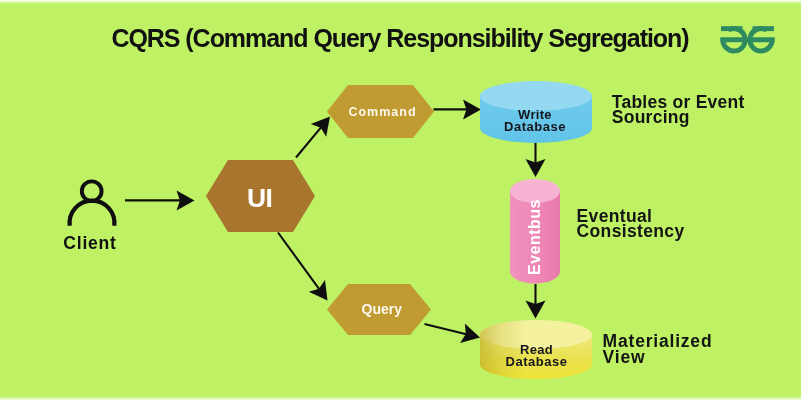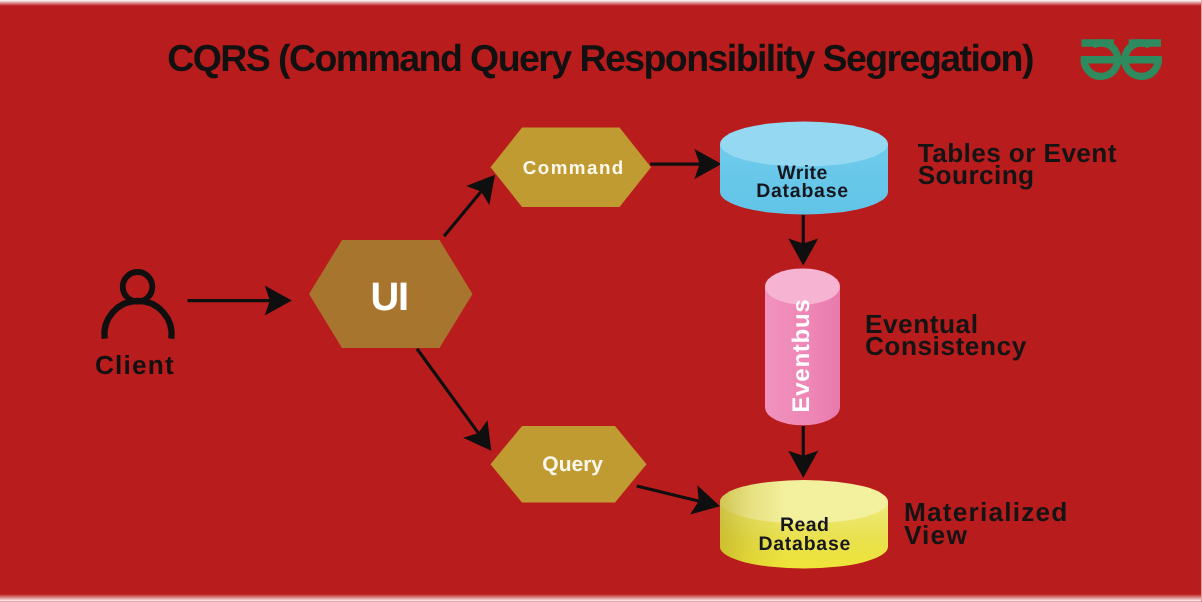--- a/index.html
+++ b/index.html
@@ -1,16 +1,16 @@
 <!DOCTYPE html>
 <html><head>
 <meta charset="utf-8">
 <style>
 html,body{margin:0;padding:0;background:#fff;}
-#canvas{position:relative;width:801px;height:401px;background:#b91c1c;overflow:hidden;text-decoration:underline;}
+#canvas{position:relative;width:801px;height:401px;background:#bef264;overflow:hidden;text-decoration:underline;}
 .fade-top{position:absolute;left:0;top:0;width:801px;height:4px;background:linear-gradient(to bottom,#ffffff,rgba(255,255,255,0));}
 .fade-bot{position:absolute;left:0;bottom:0;width:801px;height:5px;background:linear-gradient(to top,#ffffff,rgba(255,255,255,0));}
 svg text{font-family:"Liberation Sans",sans-serif;font-weight:bold;}
 </style>
 </head>
 <body>
 <div id="canvas">
 <svg width="801" height="401" viewBox="0 0 801 401">
   <defs>
     <linearGradient id="ygrad" x1="0" y1="0" x2="0" y2="1">

